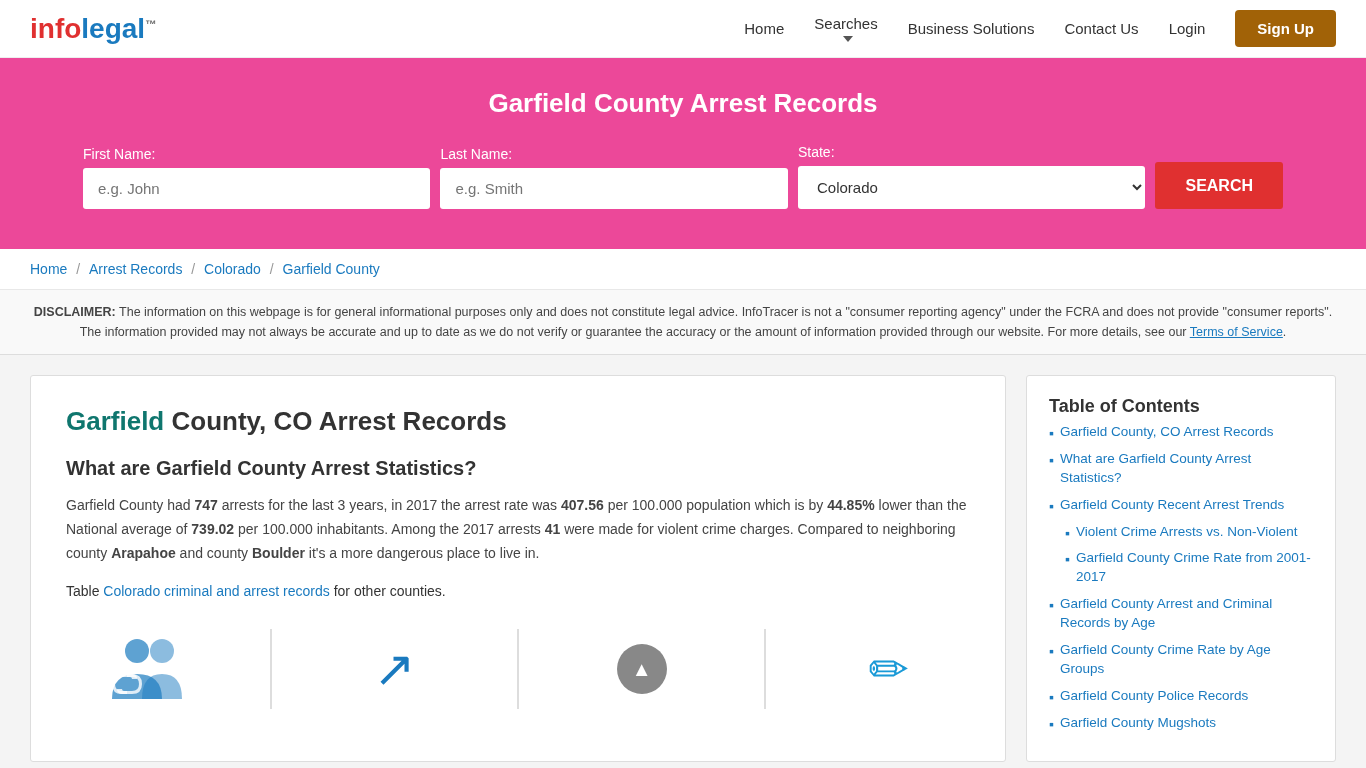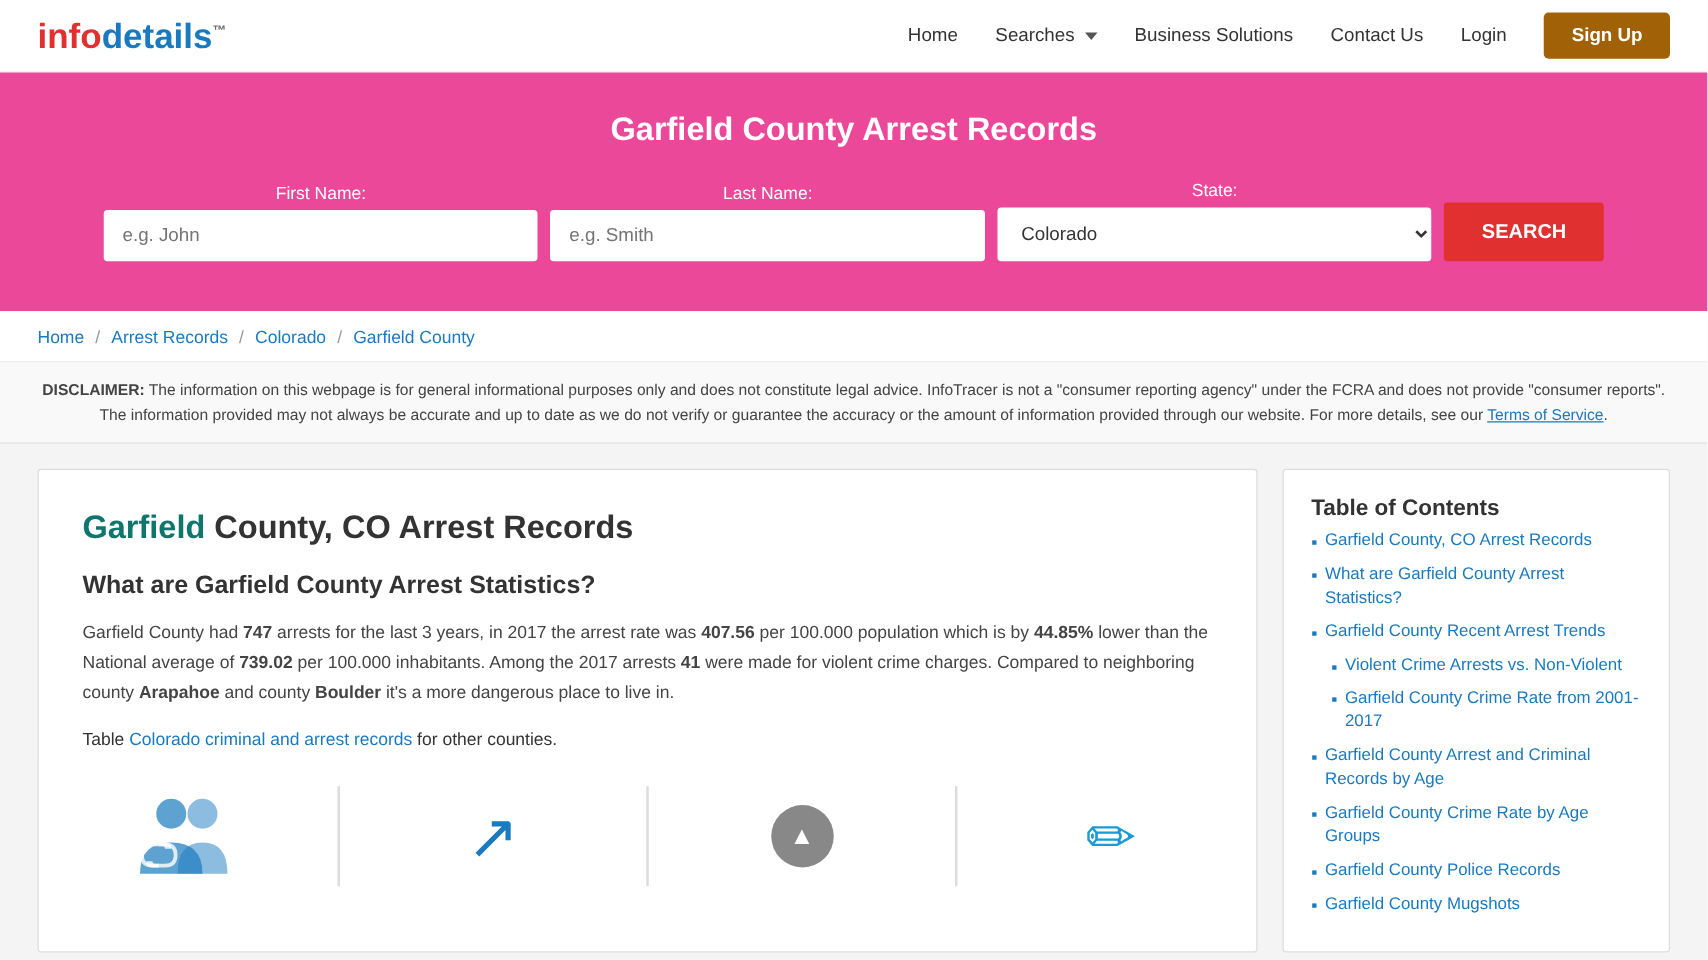--- a/index.html
+++ b/index.html
@@ -26,20 +26,21 @@
     .nav-item {
       color: #333;
       text-decoration: none;
       font-size: 15px;
       cursor: pointer;
     }
     .nav-item-searches {
       display: flex;
       align-items: center;
       gap: 4px;
+      flex-direction: column;
     }
     .nav-btn-login {
       color: #333;
       font-size: 15px;
       cursor: pointer;
     }
     .nav-btn-signup {
       background: #a16207;
       color: #fff;
       border: none;
@@ -67,21 +68,20 @@
       display: flex;
       align-items: flex-end;
       gap: 10px;
       max-width: 1200px;
       margin: 0 auto;
     }
     .form-group {
       display: flex;
       flex-direction: column;
       gap: 6px;
-      align-items: center;
     }
     .form-group label {
       font-size: 14px;
       color: #fff;
     }
     .form-group.firstname { flex: 1; }
     .form-group.lastname { flex: 1; }
     .form-group.state { flex: 1; }
     .form-group input, .form-group select {
       padding: 12px 15px;
@@ -265,21 +265,21 @@
       font-size: 20px;
       cursor: pointer;
     }
   </style>
 </head>
 <body>
 
 <header class="header">
   <div class="logo-area">
     <span style="font-size:28px;font-weight:bold;">
-      <span style="color:#e03030;">info</span><span style="color:#1a7abf;">details</span><sup style="font-size:11px;color:#666;">™</sup>
+      <span style="color:#e03030;">info</span><span style="color:#1a7abf;">legal</span><sup style="font-size:11px;color:#666;">™</sup>
     </span>
   </div>
   <nav class="nav">
     <a class="nav-item" href="#">Home</a>
     <a class="nav-item nav-item-searches" href="#">
       <span>Searches</span>
       <span class="chevron"></span>
     </a>
     <a class="nav-item" href="#">Business Solutions</a>
     <a class="nav-item" href="#">Contact Us</a>

